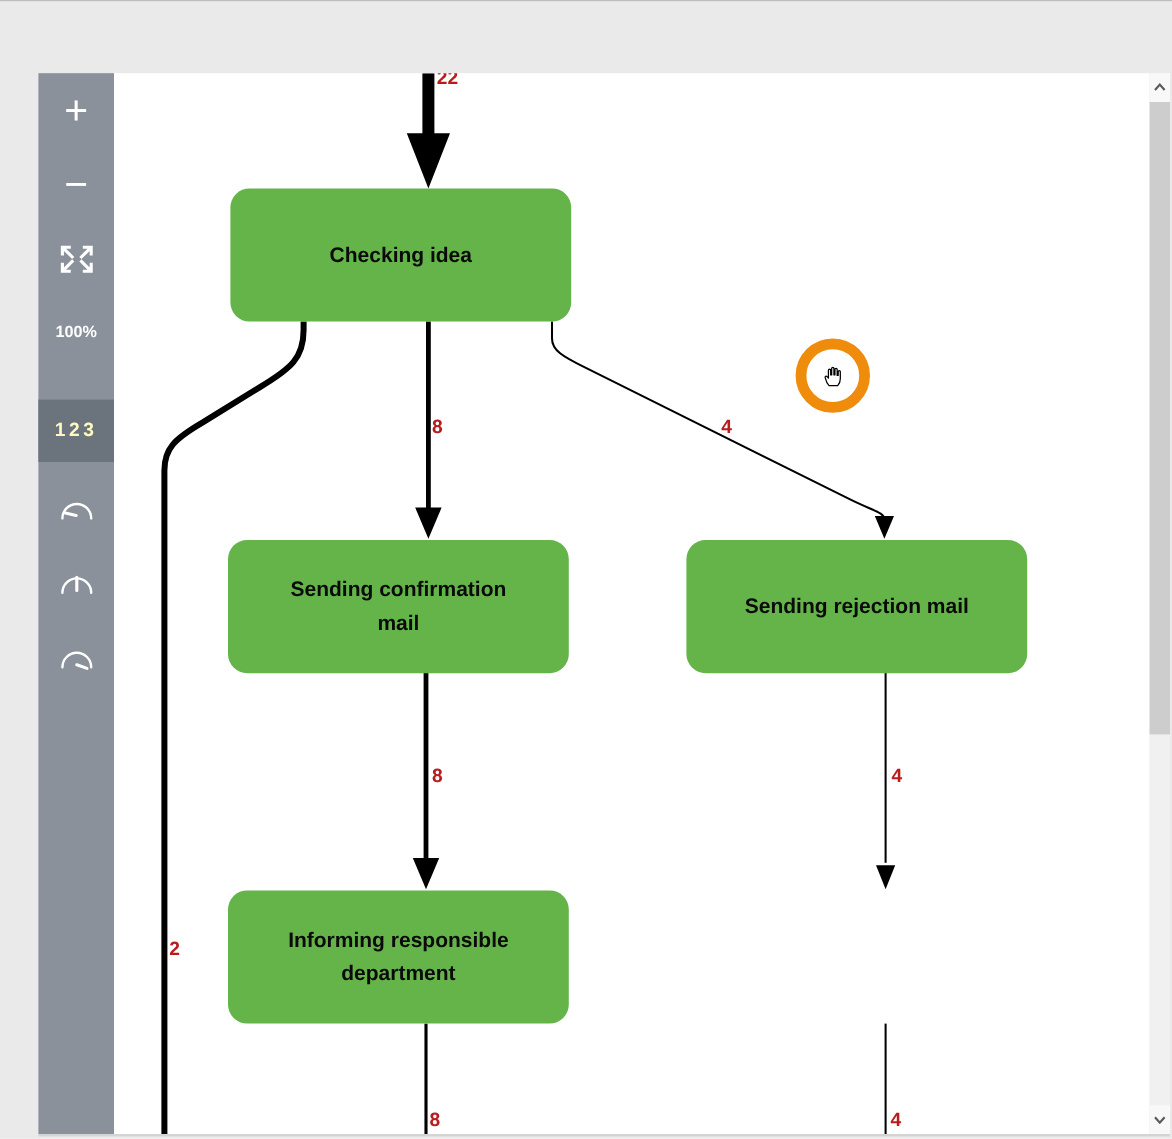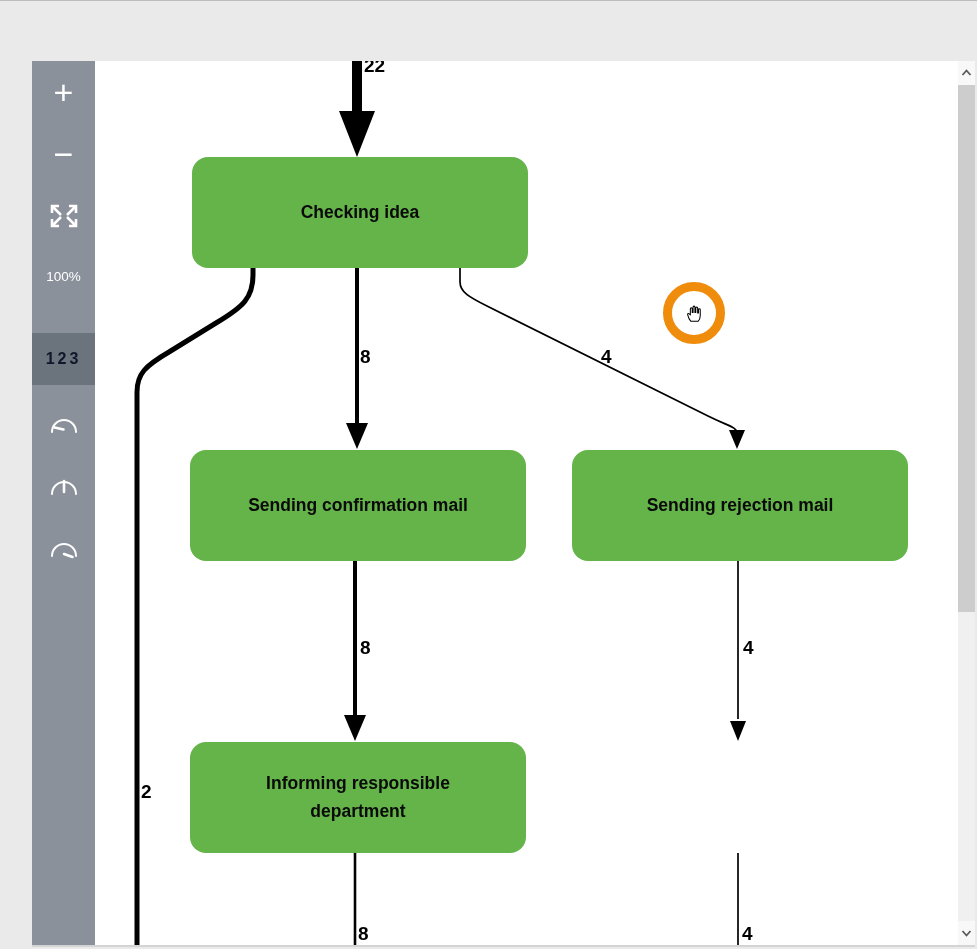--- a/index.html
+++ b/index.html
@@ -24,48 +24,48 @@
   .sidebar{
     position:absolute;left:32px;top:61px;width:63px;height:884px;
     background:var(--sidebar-gray);
     display:flex;flex-direction:column;align-items:center;
   }
   .tool-btn{
     width:63px;height:62px;display:flex;align-items:center;justify-content:center;
     color:#fff;cursor:pointer;user-select:none;flex:0 0 auto;
   }
   .tool-btn.sign{font-size:34px;font-weight:400;line-height:1;}
-  .zoom-level{font-size:13.5px;font-weight:400;color:#fff;height:58px;
+  .zoom-level{font-size:13.5px;font-weight:700;color:#fff;height:58px;
     display:flex;align-items:center;justify-content:center;}
   .btn-123{
     width:63px;height:52px;margin-top:28px;
     background:var(--sidebar-selected);
     display:flex;align-items:center;justify-content:center;
-    color:#0f172a;font-size:16px;font-weight:700;letter-spacing:3px;cursor:pointer;
+    color:#fef9c3;font-size:16px;font-weight:700;letter-spacing:3px;cursor:pointer;
   }
   .gauge-btn{width:63px;height:62px;display:flex;align-items:center;justify-content:center;cursor:pointer;}
   .gauge-btn svg{display:block;}
 
   
   .canvas{
     position:absolute;left:95px;top:61px;width:863px;height:884px;
     background:#ffffff;overflow:hidden;
   }
   .edges-svg{position:absolute;left:0;top:0;}
 
   .node{
-    position:absolute;width:336px;height:111px;
+    position:absolute;width:284px;height:111px;
     background:var(--node-green);
     border-radius:16px;
     display:flex;align-items:center;justify-content:center;text-align:center;
     font-size:17.5px;font-weight:700;color:#0a0a0a;
     padding:0 44px;line-height:1.55;cursor:pointer;
   }
   .edge-label{
-    position:absolute;font-size:19px;font-weight:700;color:#000000;
+    position:absolute;font-size:16px;font-weight:700;color:#b91c1c;
     line-height:22px;height:22px;white-space:nowrap;
   }
   .cursor-ring{
     position:absolute;left:568px;top:221px;width:62px;height:62px;
     border:9px solid var(--cursor-ring-orange);border-radius:50%;
     display:flex;align-items:center;justify-content:center;
   }
 
   
   .scrollbar{

